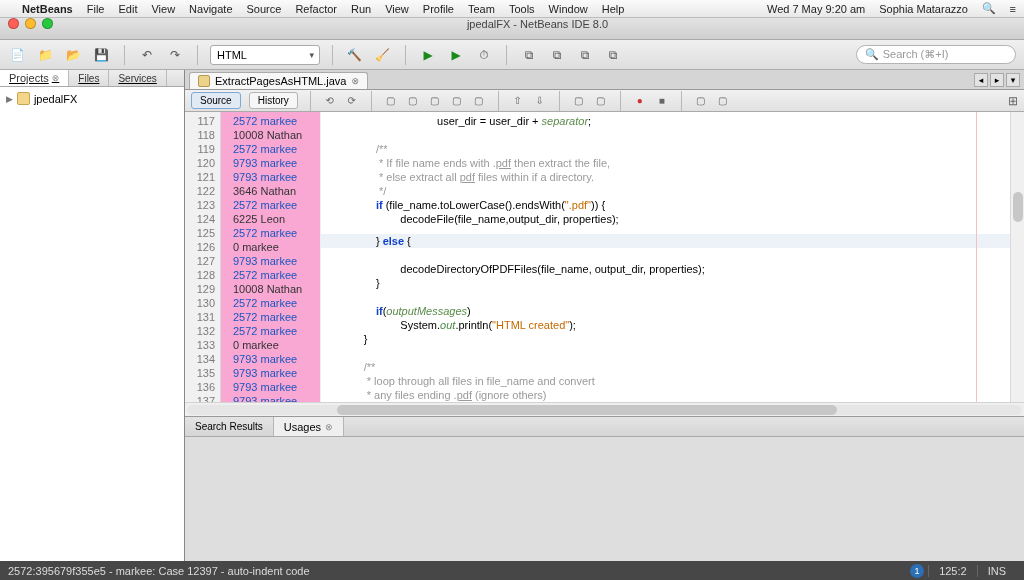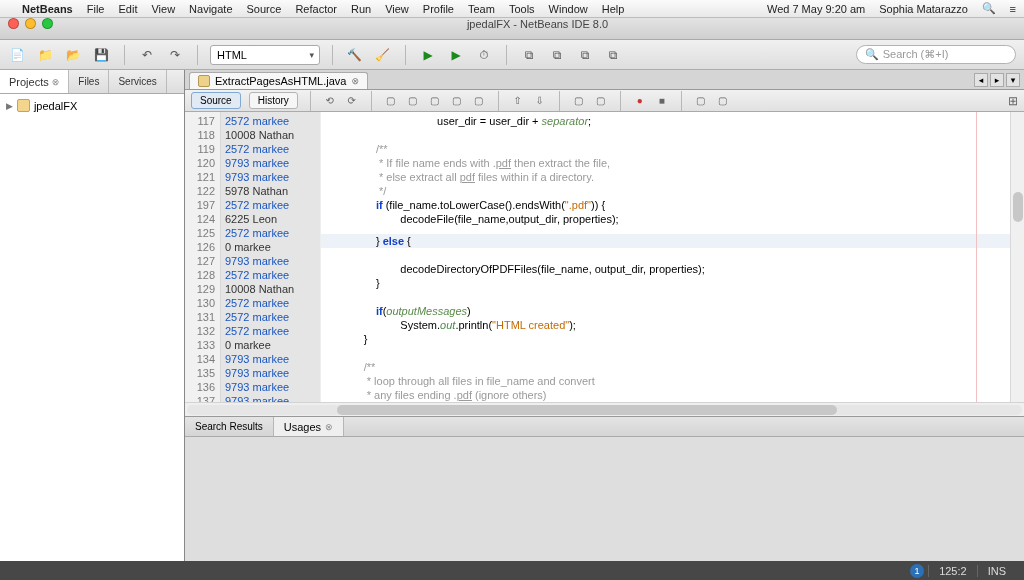--- a/index.html
+++ b/index.html
@@ -14,21 +14,21 @@
 .tred{background:#ff5f57;} .tyel{background:#ffbd2e;} .tgrn{background:#28c940;}
 .titlebar .center { flex:1; text-align:center; color:#444; }
 .toolbar { height:30px; background:linear-gradient(#f0f0f0,#dedede); border-bottom:1px solid #adadad; display:flex; align-items:center; padding:0 8px; gap:8px; }
 .tbtn { width:20px; height:20px; display:flex; align-items:center; justify-content:center; color:#555; font-size:12px; }
 .selectbox { height:20px; min-width:110px; background:#fff; border:1px solid #aaa; border-radius:3px; display:flex; align-items:center; padding:0 18px 0 6px; position:relative; font-size:11px; }
 .selectbox::after { content:"▾"; position:absolute; right:5px; font-size:9px; color:#555; }
 .vsep { width:1px; height:20px; background:#b8b8b8; margin:0 4px;}
 .searchbox { margin-left:auto; width:160px; height:19px; background:#fff; border:1px solid #b3b3b3; border-radius:10px; display:flex; align-items:center; padding:0 8px; color:#999; }
 .mainrow { flex:1; display:flex; min-height:0; }
 .leftpane { width:185px; background:#fff; border-right:1px solid #888; display:flex; flex-direction:column; }
-.lefttabs { height:24px; display:flex; background:linear-gradient(#eee,#ddd); border-bottom:1px solid #aaa; }
+.lefttabs { height:17px; display:flex; background:linear-gradient(#eee,#ddd); border-bottom:1px solid #aaa;text-decoration:underline; }
 .lefttabs .tab { padding:3px 9px; border-right:1px solid #bbb; font-size:10px; color:#333; display:flex; align-items:center; gap:3px;}
 .lefttabs .tab.active { background:#fff; }
 .closex { color:#888; font-size:9px; }
 .treebody { flex:1; padding:4px 6px; background:#fff; }
 .treerow { display:flex; align-items:center; gap:4px; padding:1px 0;}
 .disclose { font-size:9px; color:#777; }
 .cubeicon { width:13px; height:13px; background:#f3d58b; border:1px solid #c8a44e; border-radius:2px; }
 .treerow .lbl { font-size:11px; }
 .rightpane { flex:1; display:flex; flex-direction:column; min-width:0; }
 .filetabs { height:20px; background:#d5d5d5; border-bottom:1px solid #999; display:flex; align-items:center; }
@@ -37,21 +37,21 @@
 .ftab .tabx{color:#777;font-size:9px;}
 .filetabs .navbtns { margin-left:auto; display:flex; gap:2px; padding-right:4px;}
 .navbtns .nb{width:14px;height:14px;background:#e3e3e3;border:1px solid #aaa;font-size:9px;display:flex;align-items:center;justify-content:center;}
 .editortoolbar { height:22px; background:linear-gradient(#f1f1f1,#e1e1e1); border-bottom:1px solid #aaa; display:flex; align-items:center; padding:0 6px; gap:8px;}
 .srcbtn { padding:2px 8px; background:#f6f6f6; border:1px solid #b4b4b4; border-radius:3px; font-size:10px; }
 .srcbtn.active{background:#e0e9f4;border-color:#7fa9d0;}
 .editortoolbar .mini{width:14px;height:14px;display:flex;align-items:center;justify-content:center;font-size:10px;color:#666;}
 .editortoolbar .expand{margin-left:auto;font-size:12px;color:#666;}
 .code { flex:1; min-height:0; display:flex; font-family:Menlo,Consolas,monospace; font-size:12px; overflow:hidden; background:#fff; position:relative;}
 .gutter { width:36px; background:#f1f1f1; border-right:1px solid #d7d7d7; text-align:right; padding-right:5px; color:#7c7c7c; line-height:14px; padding-top:2px;}
-.annot { width:100px; background:#e5e5e5; border-right:1px solid #eee; color:#333; line-height:14px; padding-top:2px; padding-left:4px;}
+.annot { width:100px; background:#f9a8d4; border-right:1px solid #eee; color:#333; line-height:14px; padding-top:2px; padding-left:12px;}
 .annot .blue{color:#1a56bf;}
 .annot .plain{color:#333;}
 .codesrc { flex:1; line-height:14px; padding-top:2px; padding-left:6px; white-space:pre; overflow:hidden; position:relative;}
 .codesrc .kw{color:#1040c8;font-weight:700;}
 .codesrc .cm{color:#9a9a9a;}
 .codesrc .str{color:#c46a00;}
 .codesrc .ital{color:#5a8a4a;font-style:italic;}
 .codesrc .obj{color:#4a8a4a;font-style:italic;}
 .codesrc .hi{background:#ecf2f8;display:block;margin-left:-6px;padding-left:6px;margin-top:8px;}
 .codesrc .redline{position:absolute;top:0;bottom:0;left:655px;width:1px;background:#f2c0c0;}
@@ -192,21 +192,21 @@
     </div>
 
     <div class="code">
       <div class="gutter" id="gutter">
           <div>117</div>
           <div>118</div>
           <div>119</div>
           <div>120</div>
           <div>121</div>
           <div>122</div>
-          <div>197</div>
+          <div>123</div>
           <div>124</div>
           <div>125</div>
           <div>126</div>
           <div>127</div>
           <div>128</div>
           <div>129</div>
           <div>130</div>
           <div>131</div>
           <div>132</div>
           <div>133</div>
@@ -214,21 +214,21 @@
           <div>135</div>
           <div>136</div>
           <div>137</div>
         </div>
       <div class="annot" id="annot">
           <div class="blue">2572 markee</div>
           <div class="plain">10008 Nathan</div>
           <div class="blue">2572 markee</div>
           <div class="blue">9793 markee</div>
           <div class="blue">9793 markee</div>
-          <div class="plain">5978 Nathan</div>
+          <div class="plain">3646 Nathan</div>
           <div class="blue">2572 markee</div>
           <div class="plain">6225 Leon</div>
           <div class="blue">2572 markee</div>
           <div class="plain">0 markee</div>
           <div class="blue">9793 markee</div>
           <div class="blue">2572 markee</div>
           <div class="plain">10008 Nathan</div>
           <div class="blue">2572 markee</div>
           <div class="blue">2572 markee</div>
           <div class="blue">2572 markee</div>
@@ -255,17 +255,18 @@
         <div class="bptab active">
             <span>Usages</span>
             <span class="closex">⊗</span>
           </div>
       </div>
     </div>
   </div>
 </div>
 
 <div class="statusbar">
+  <span>2572:395679f355e5 - markee: Case 12397 - auto-indent code</span>
   <span class="spacer"></span>
   <span class="circnum">1</span>
   <span class="cell">125:2</span>
   <span class="cell">INS</span>
 </div>
 
 </body></html>

